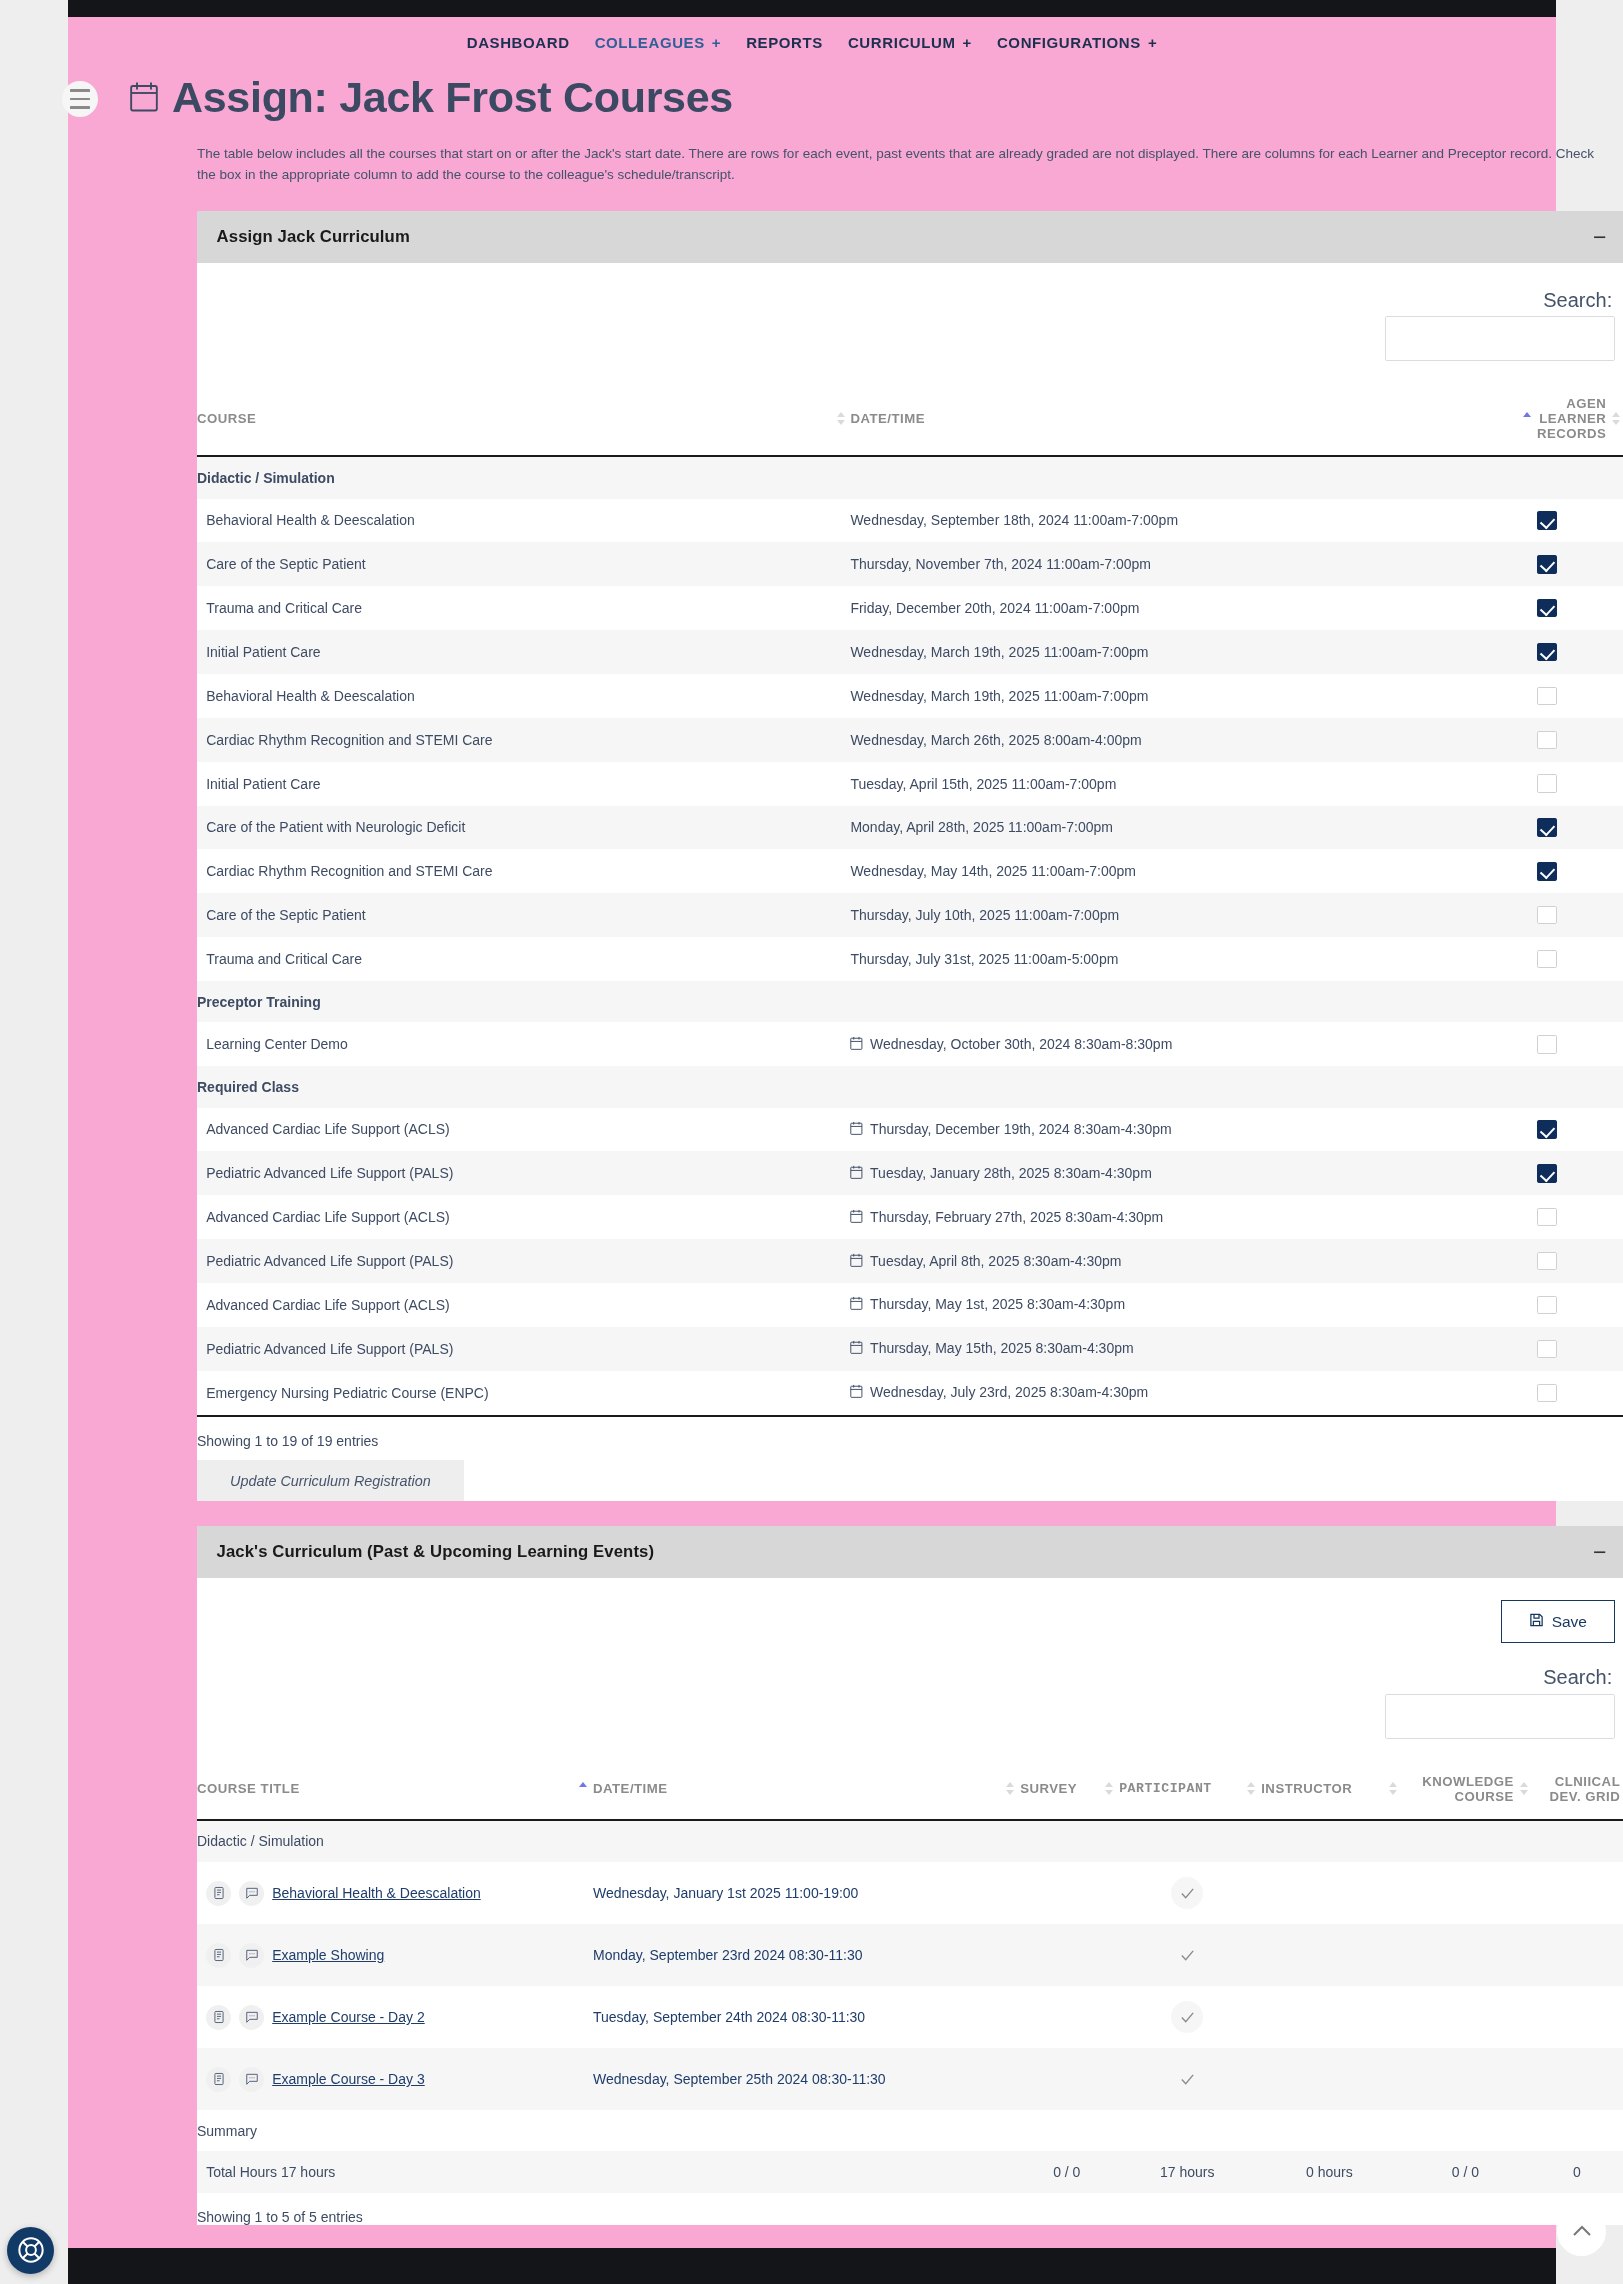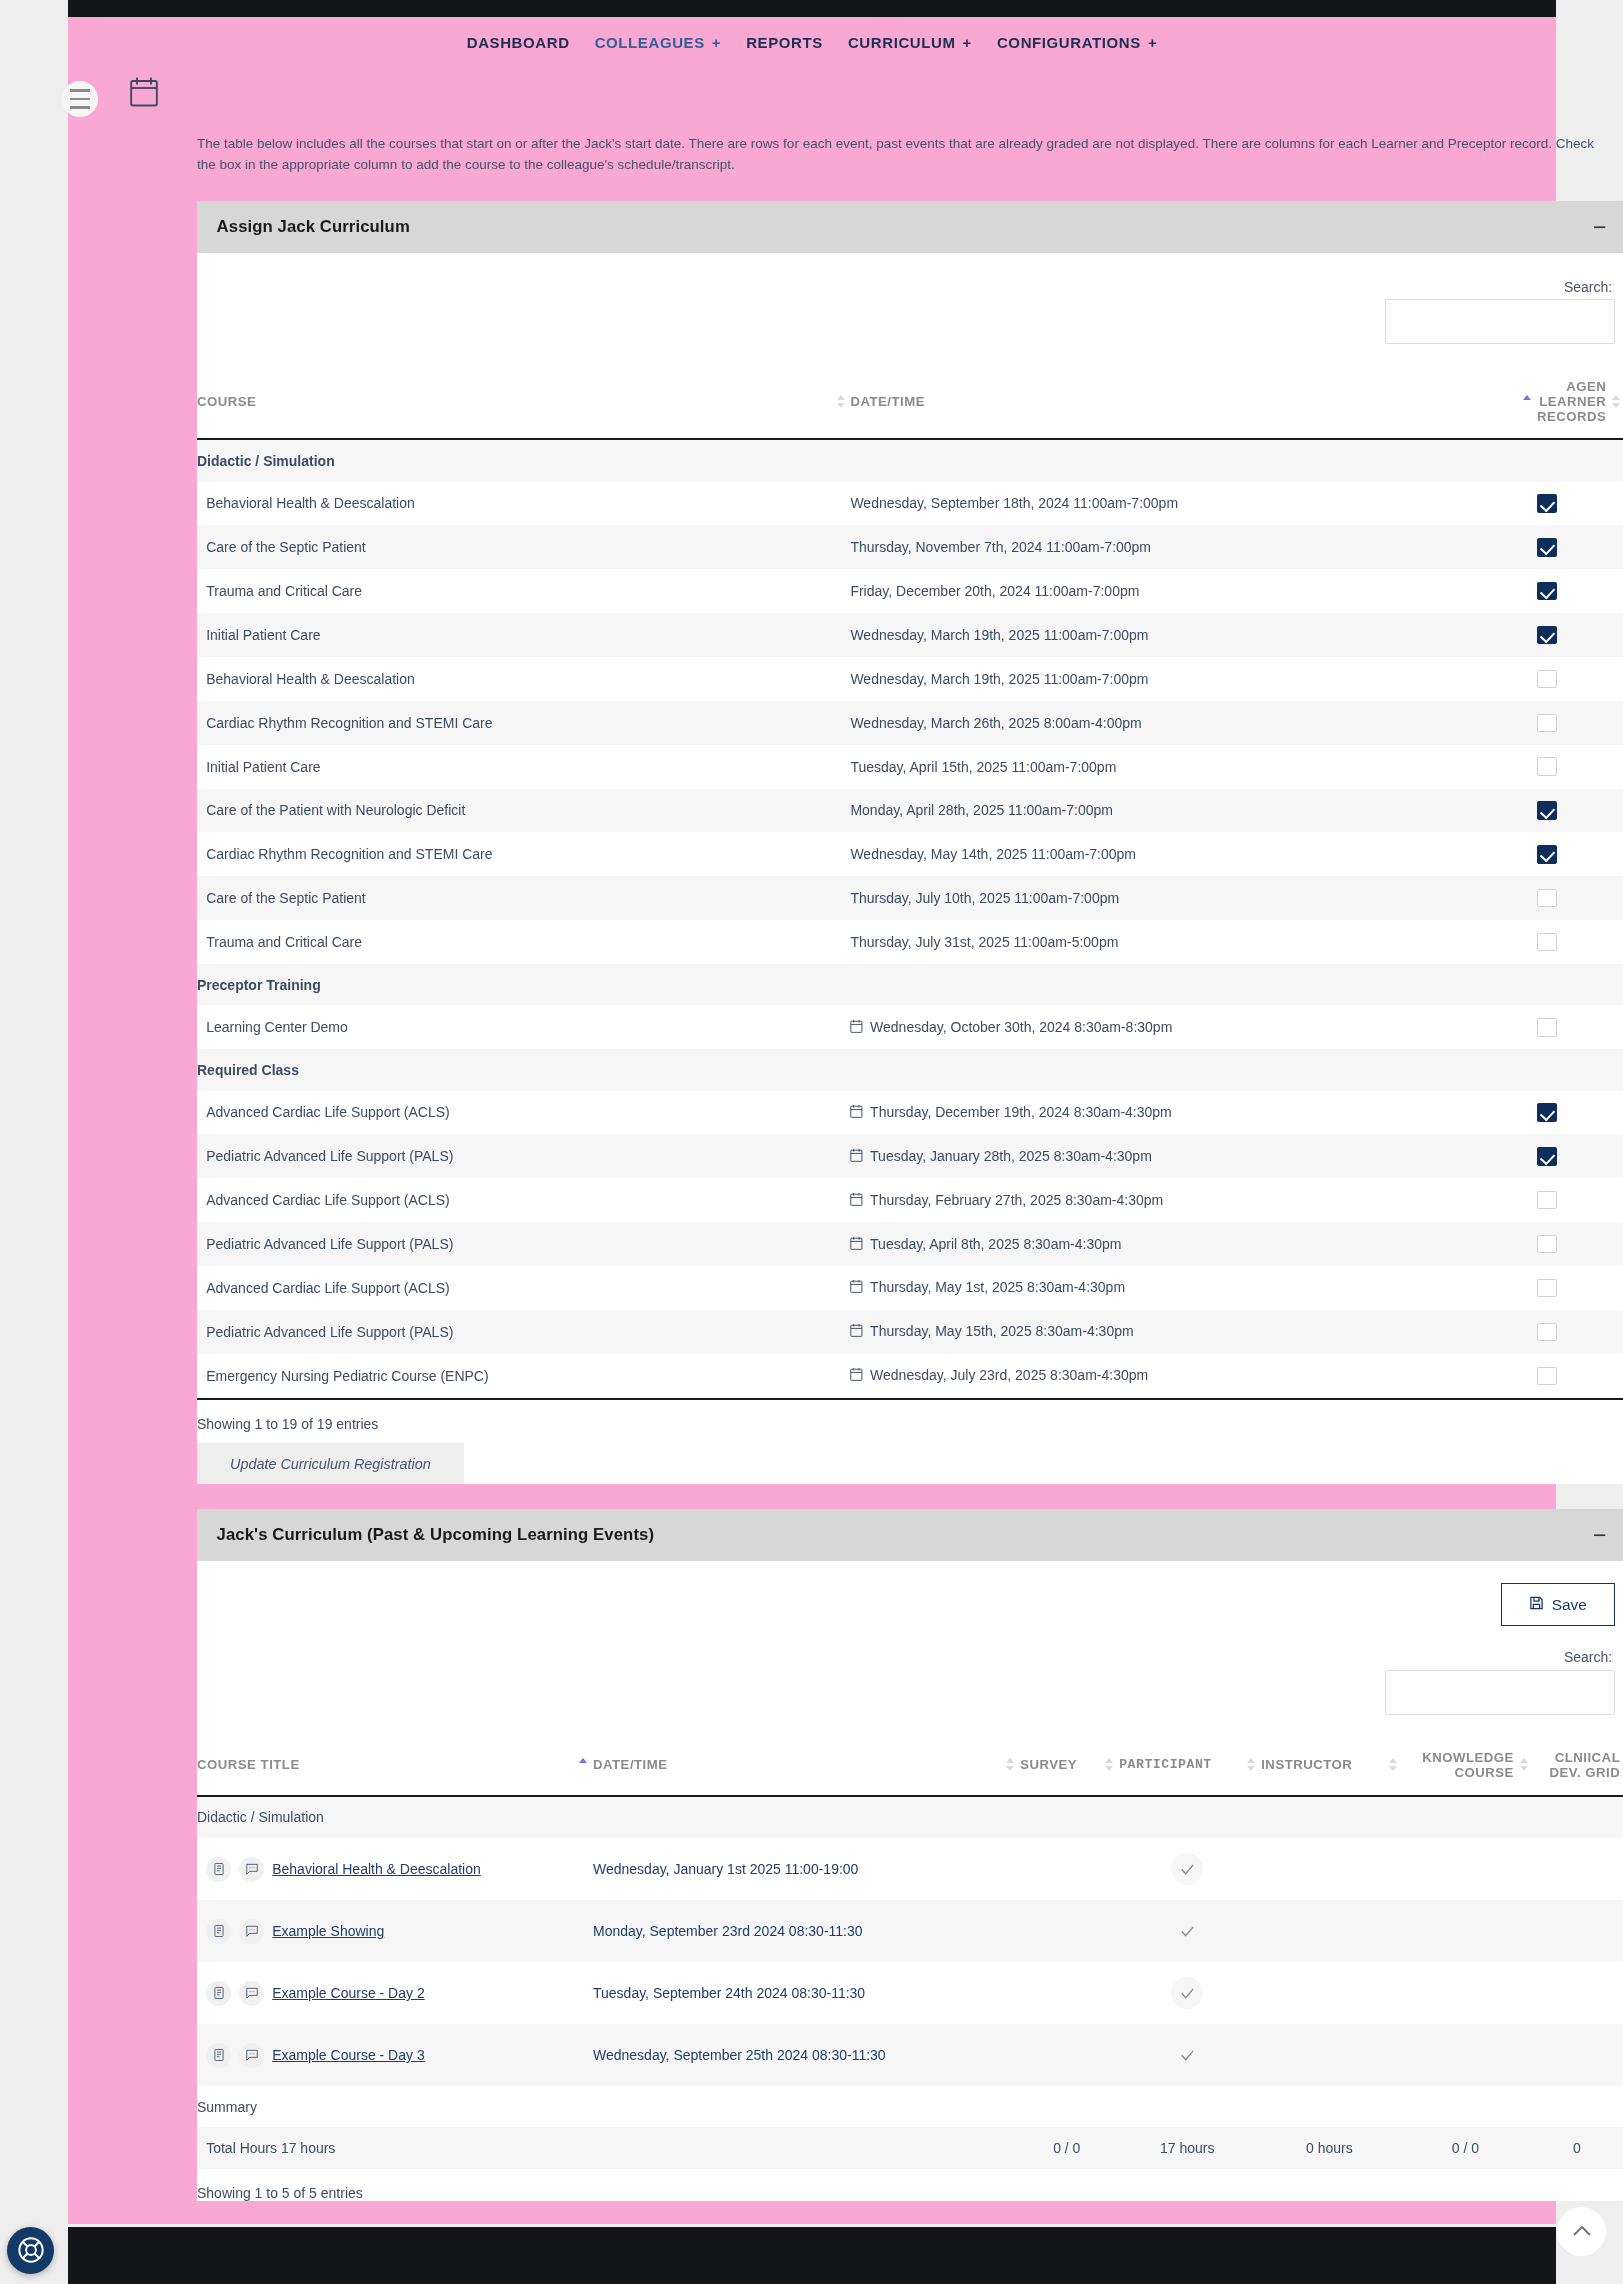--- a/index.html
+++ b/index.html
@@ -59,21 +59,21 @@
   
   .save-row{display:flex;justify-content:flex-end;padding:19.6px 11.5px 0 0;}
   .save-btn{
     border:1.7px solid #14365f;background:#fff;color:#14365f;font-size:15.5px;font-weight:400;
     padding:10.4px 26.5px;display:flex;align-items:center;gap:8px;cursor:pointer;
     font-family:"Liberation Sans", sans-serif;
   }
   .save-ico{width:15px;height:16px;}
 
   .search-row{display:flex;justify-content:flex-end;align-items:center;gap:0;padding:23px 11.5px 0 0;flex-direction:column;align-items:flex-end;}
-  .search-label{font-size:14px;color:#44526a;margin-right:2.3px;margin-bottom:4.6px;}
+  .search-label{font-size:20px;color:#44526a;margin-right:2.3px;margin-bottom:4.6px;}
   .search-input{
     width:230px;height:45px;border:1.2px solid #dcdcdc;background:#fff;border-radius:1.7px;
     font-size:14px;padding:0 8px;color:#3d4b63;font-family:"Liberation Sans", sans-serif;
   }
 
   
   table{width:100%;border-collapse:collapse;}
   .dt{margin-top:21px;}
   .dt thead th{
     font-size:13.2px;font-weight:700;color:#8b8b8b;letter-spacing:0.5px;text-align:left;
@@ -189,20 +189,21 @@
 
     <div class="titlewrap">
       <span>
         <svg class="cal-big" viewBox="0 0 24 26" fill="none" stroke="#3b4a62" stroke-width="1.6">
           <rect x="1" y="4" width="22" height="21" rx="1.5"></rect>
           <line x1="1" y1="10" x2="23" y2="10"></line>
           <line x1="6" y1="1" x2="6" y2="7"></line>
           <line x1="18" y1="1" x2="18" y2="7"></line>
         </svg>
       </span>
+      <h1 class="page-title">Assign: Jack Frost Courses</h1>
     </div>
 
     <p class="intro">The table below includes all the courses that start on or after the Jack's start date. There are rows for each event, past events that are already graded are not displayed. There are columns for each Learner and Preceptor record. Check the box in the appropriate column to add the course to the colleague's schedule/transcript.</p>
 
     <section class="panel">
       <div class="panel-head">
         <span class="panel-title">Assign Jack Curriculum</span>
         <span class="panel-min">−</span>
       </div>
       <div class="panel-body">

